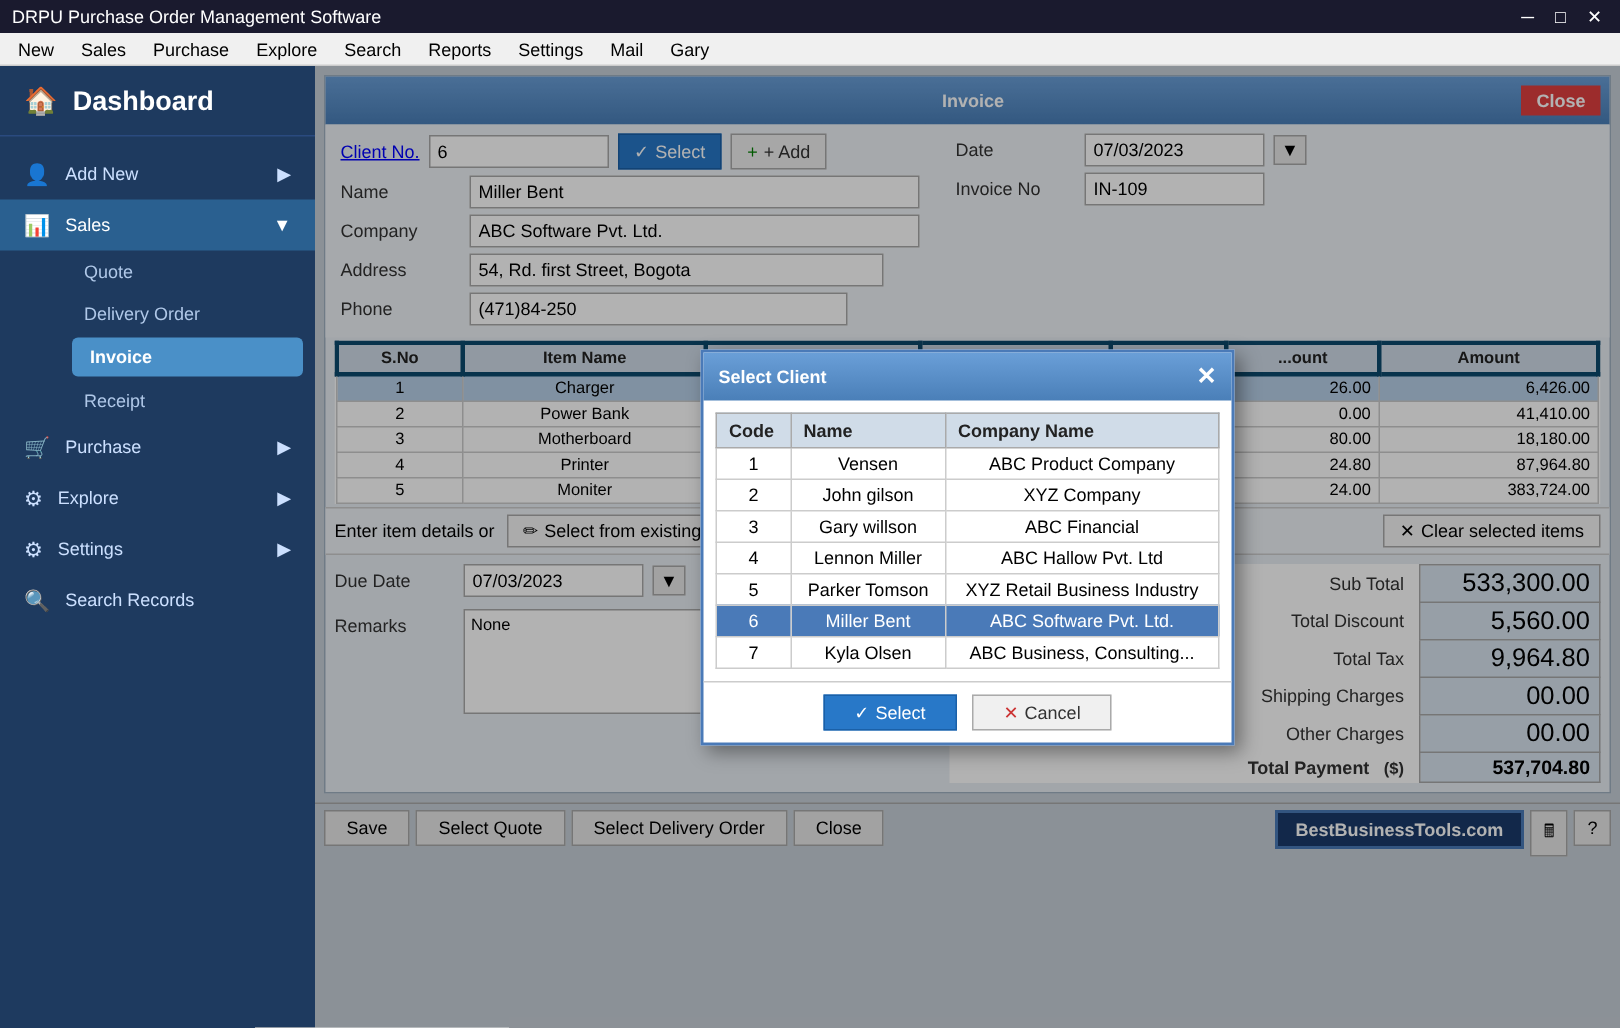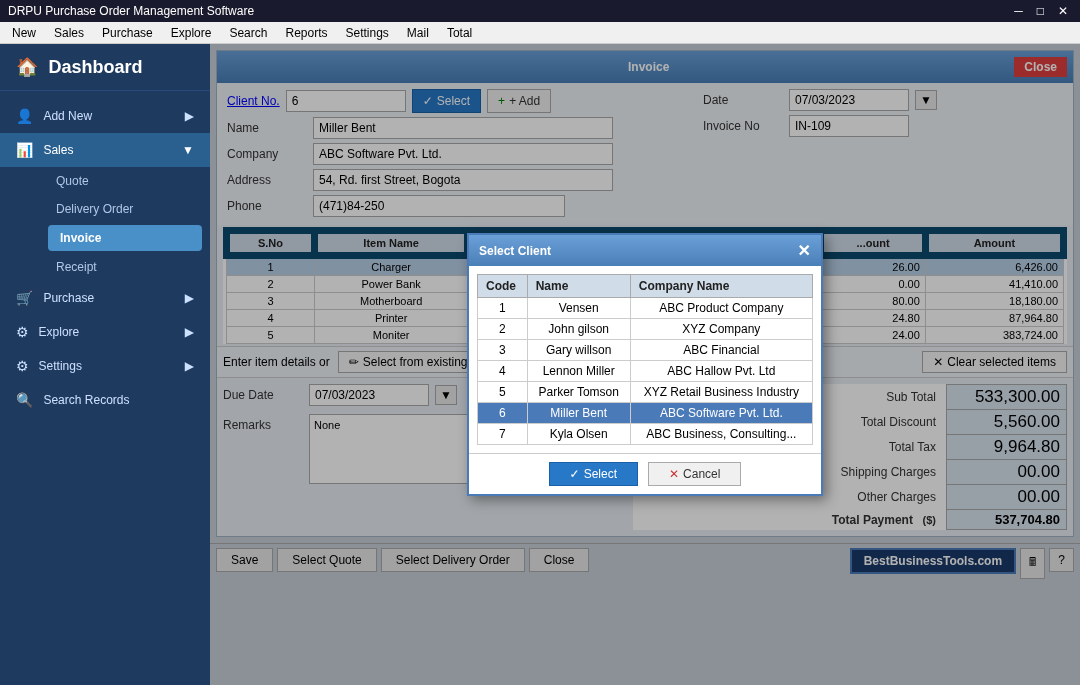--- a/index.html
+++ b/index.html
@@ -47,21 +47,21 @@
     .btn-select { background: #2878c8; color: white; border: 1px solid #1a60a8; padding: 2px 10px; cursor: pointer; display: flex; align-items: center; gap: 4px; height: 24px; font-size: 12px; }
     .btn-add { background: #f0f0f0; color: #333; border: 1px solid #aaa; padding: 2px 10px; cursor: pointer; display: flex; align-items: center; gap: 4px; height: 24px; font-size: 12px; }
     .date-row { display: flex; align-items: center; margin-bottom: 4px; gap: 6px; }
     .date-label { width: 80px; color: #333; }
     .date-input { border: 1px solid #aaa; padding: 2px 5px; background: white; height: 22px; width: 120px; font-size: 12px; }
 
     
     .table-wrapper { margin: 2px 6px; overflow-x: hidden; }
     table { width: 100%; border-collapse: collapse; background: white; }
     thead tr { background: #d0dce8; }
-    th { border: 7px solid #0c4a6e; padding: 3px 5px; text-align: center; font-size: 11px; color: #222; }
+    th { border: 3px solid #0c4a6e; padding: 3px 5px; text-align: center; font-size: 11px; color: #222; }
     td { border: 1px solid #ccc; padding: 2px 5px; text-align: center; font-size: 11px; }
     tr.selected-row td { background: #b8d0e8; }
     .amount-col { text-align: right; padding-right: 5px; }
 
     
     .toolbar-row { display: flex; align-items: center; padding: 4px 6px; background: #eef2f6; border-top: 1px solid #ccc; border-bottom: 1px solid #ccc; gap: 8px; }
     .toolbar-btn { background: #f5f5f5; border: 1px solid #aaa; padding: 3px 10px; cursor: pointer; display: flex; align-items: center; gap: 4px; font-size: 11px; }
     .toolbar-btn-clear { background: #f5f5f5; border: 1px solid #aaa; padding: 3px 10px; cursor: pointer; display: flex; align-items: center; gap: 4px; font-size: 11px; margin-left: auto; }
 
     
@@ -117,21 +117,21 @@
 
 <div class="menu-bar">
   <span class="menu-item">New</span>
   <span class="menu-item">Sales</span>
   <span class="menu-item">Purchase</span>
   <span class="menu-item">Explore</span>
   <span class="menu-item">Search</span>
   <span class="menu-item">Reports</span>
   <span class="menu-item">Settings</span>
   <span class="menu-item">Mail</span>
-  <span class="menu-item">Total</span>
+  <span class="menu-item">Gary</span>
 </div>
 
 <div class="main-layout">
 
   <div class="sidebar">
     <div class="sidebar-header">
       <span class="sidebar-header-icon">🏠</span>
       <span class="sidebar-header-title">Dashboard</span>
     </div>
 
@@ -210,30 +210,30 @@
             <input class="form-input" style="width: 300px;" type="text" value="Miller Bent">
           </div>
 
           <div class="form-row">
             <span class="form-label">Company</span>
             <input class="form-input" style="width: 300px;" type="text" value="ABC Software Pvt. Ltd.">
           </div>
 
           <div class="form-row">
             <span class="form-label">Address</span>
-            <input class="form-input" style="width: 300px;" type="text" value="54, Rd. first Street, Bogota">
+            <input class="form-input" style="width: 276px;" type="text" value="54, Rd. first Street, Bogota">
           </div>
 
           <div class="form-row">
             <span class="form-label">Phone</span>
             <input class="form-input" style="width: 252px;" type="text" value="(471)84-250">
           </div>
         </div>
 
-        <div style="margin-left: 90px;">
+        <div style="margin-left: 24px;">
           <div class="date-row">
             <span class="date-label">Date</span>
             <input class="date-input" type="text" value="07/03/2023" style="">
             <span style="cursor:pointer; border:1px solid #aaa; padding:2px 4px; background:#e8e8e8;">▼</span>
           </div>
           <div class="date-row">
             <span class="date-label">Invoice No</span>
             <input class="date-input" type="text" value="IN-109" style="">
           </div>
         </div>

